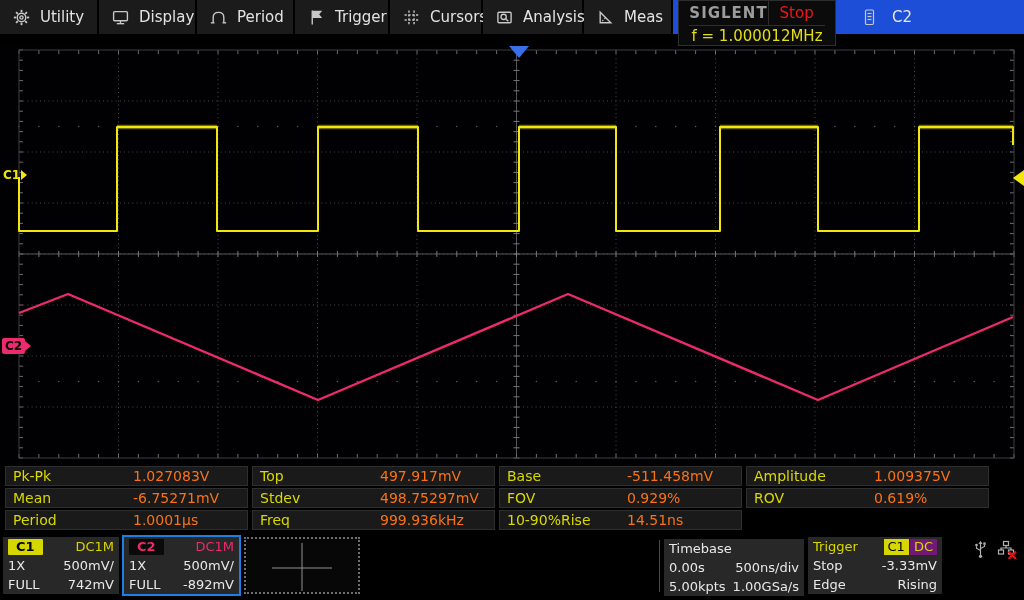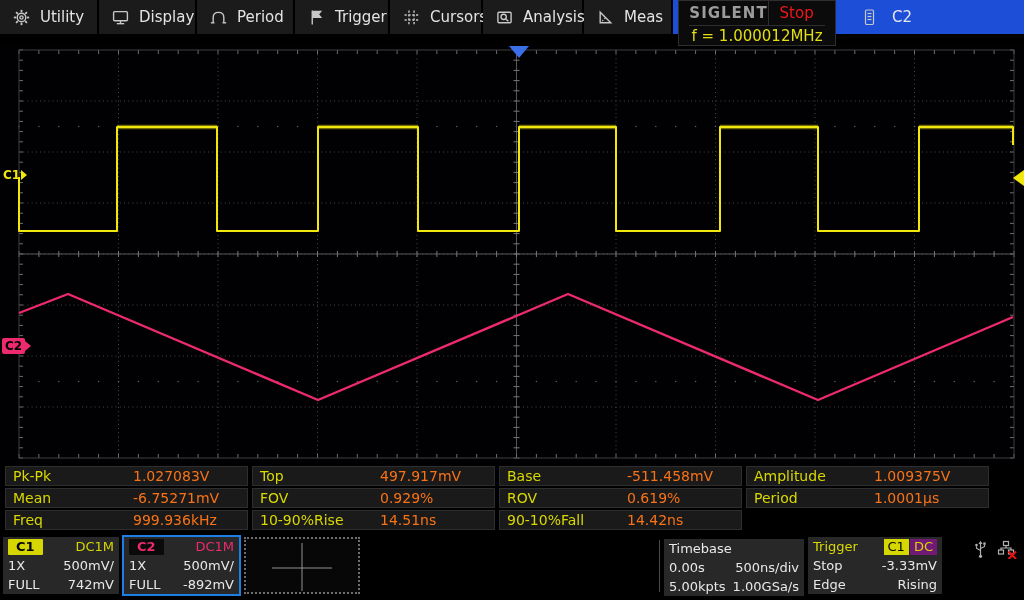--- a/index.html
+++ b/index.html
@@ -608,42 +608,42 @@
       </div>
       <div class="m-cell">
         <span class="m-label">Amplitude</span>
         <span class="m-value">1.009375V</span>
       </div>
       <div class="m-cell">
         <span class="m-label">Mean</span>
         <span class="m-value">-6.75271mV</span>
       </div>
       <div class="m-cell">
+        <span class="m-label">Stdev</span>
+        <span class="m-value">498.75297mV</span>
+      </div>
+      <div class="m-cell">
         <span class="m-label">FOV</span>
         <span class="m-value">0.929%</span>
       </div>
       <div class="m-cell">
         <span class="m-label">ROV</span>
         <span class="m-value">0.619%</span>
       </div>
       <div class="m-cell">
         <span class="m-label">Period</span>
         <span class="m-value">1.0001µs</span>
       </div>
       <div class="m-cell">
         <span class="m-label">Freq</span>
         <span class="m-value">999.936kHz</span>
       </div>
       <div class="m-cell">
         <span class="m-label">10-90%Rise</span>
         <span class="m-value">14.51ns</span>
-      </div>
-      <div class="m-cell">
-        <span class="m-label">90-10%Fall</span>
-        <span class="m-value">14.42ns</span>
       </div>
     </div>
   <div class="close-btn">
     <svg width="18" height="18" viewBox="0 0 18 18">
       <g stroke="#5e5e5e" stroke-width="2.2">
           <line x1="3" y1="3" x2="15" y2="15"></line>
       <line x1="15" y1="3" x2="3" y2="15"></line>
         </g>
     </svg>
   </div>

